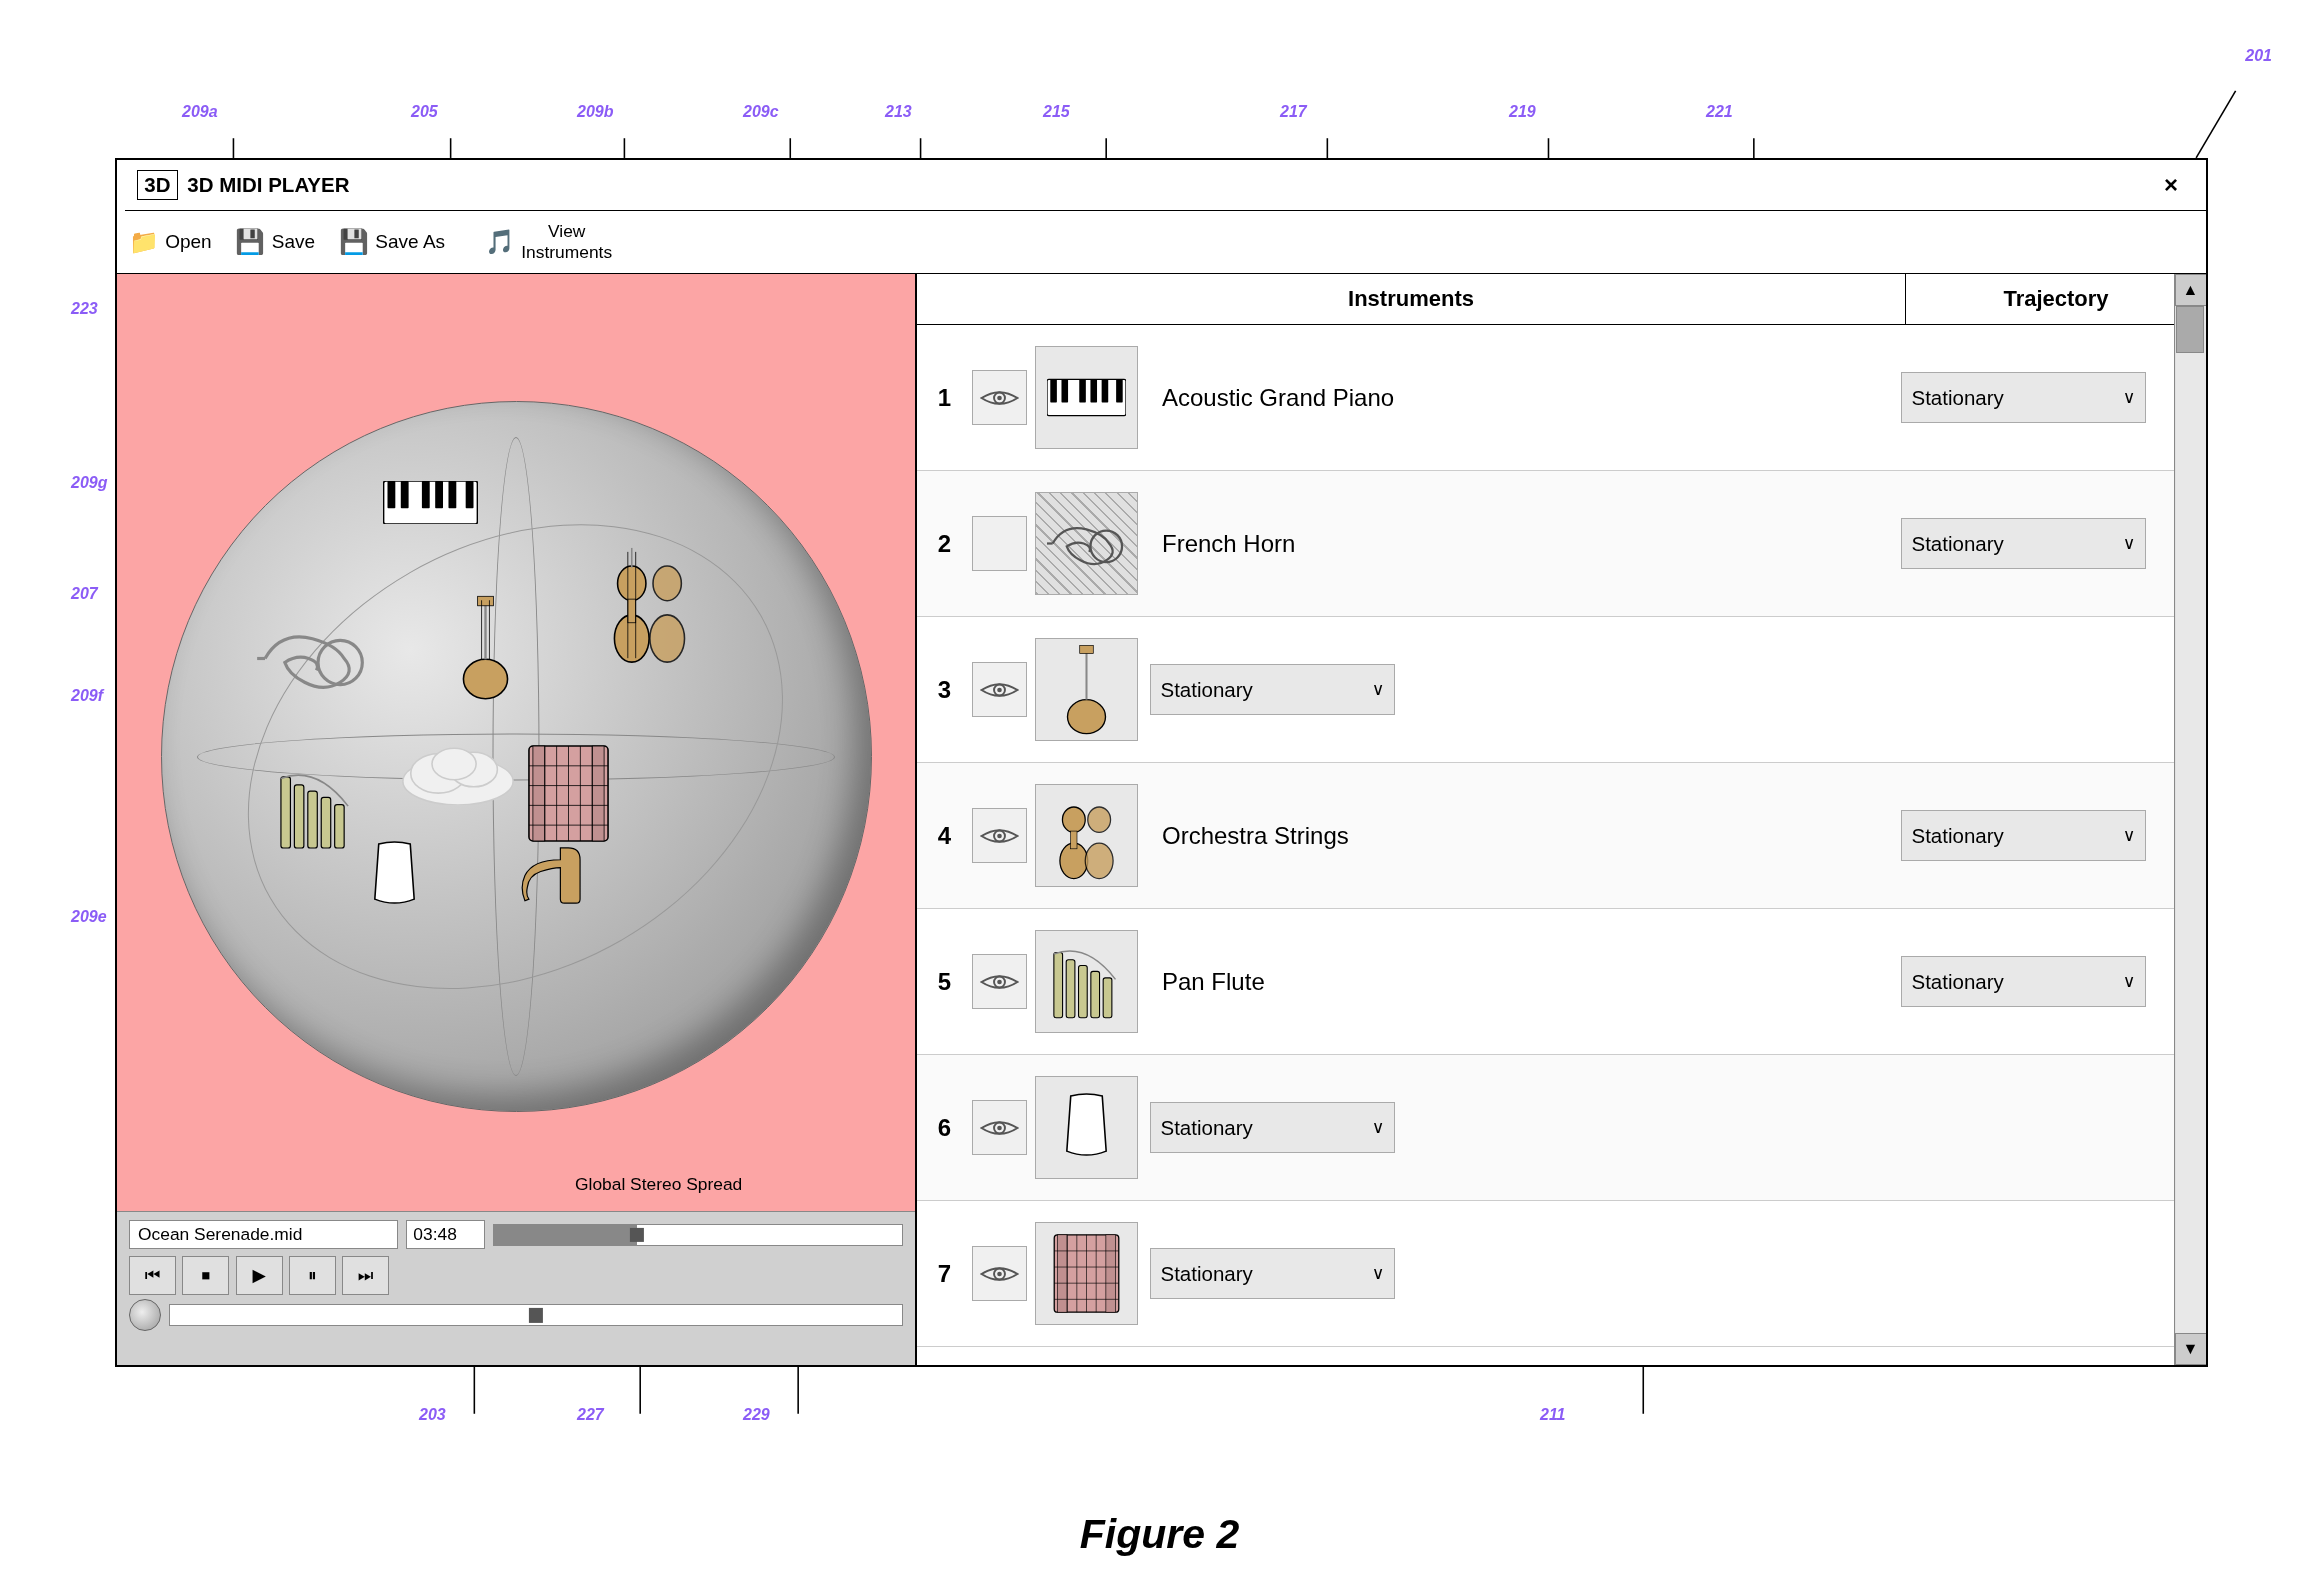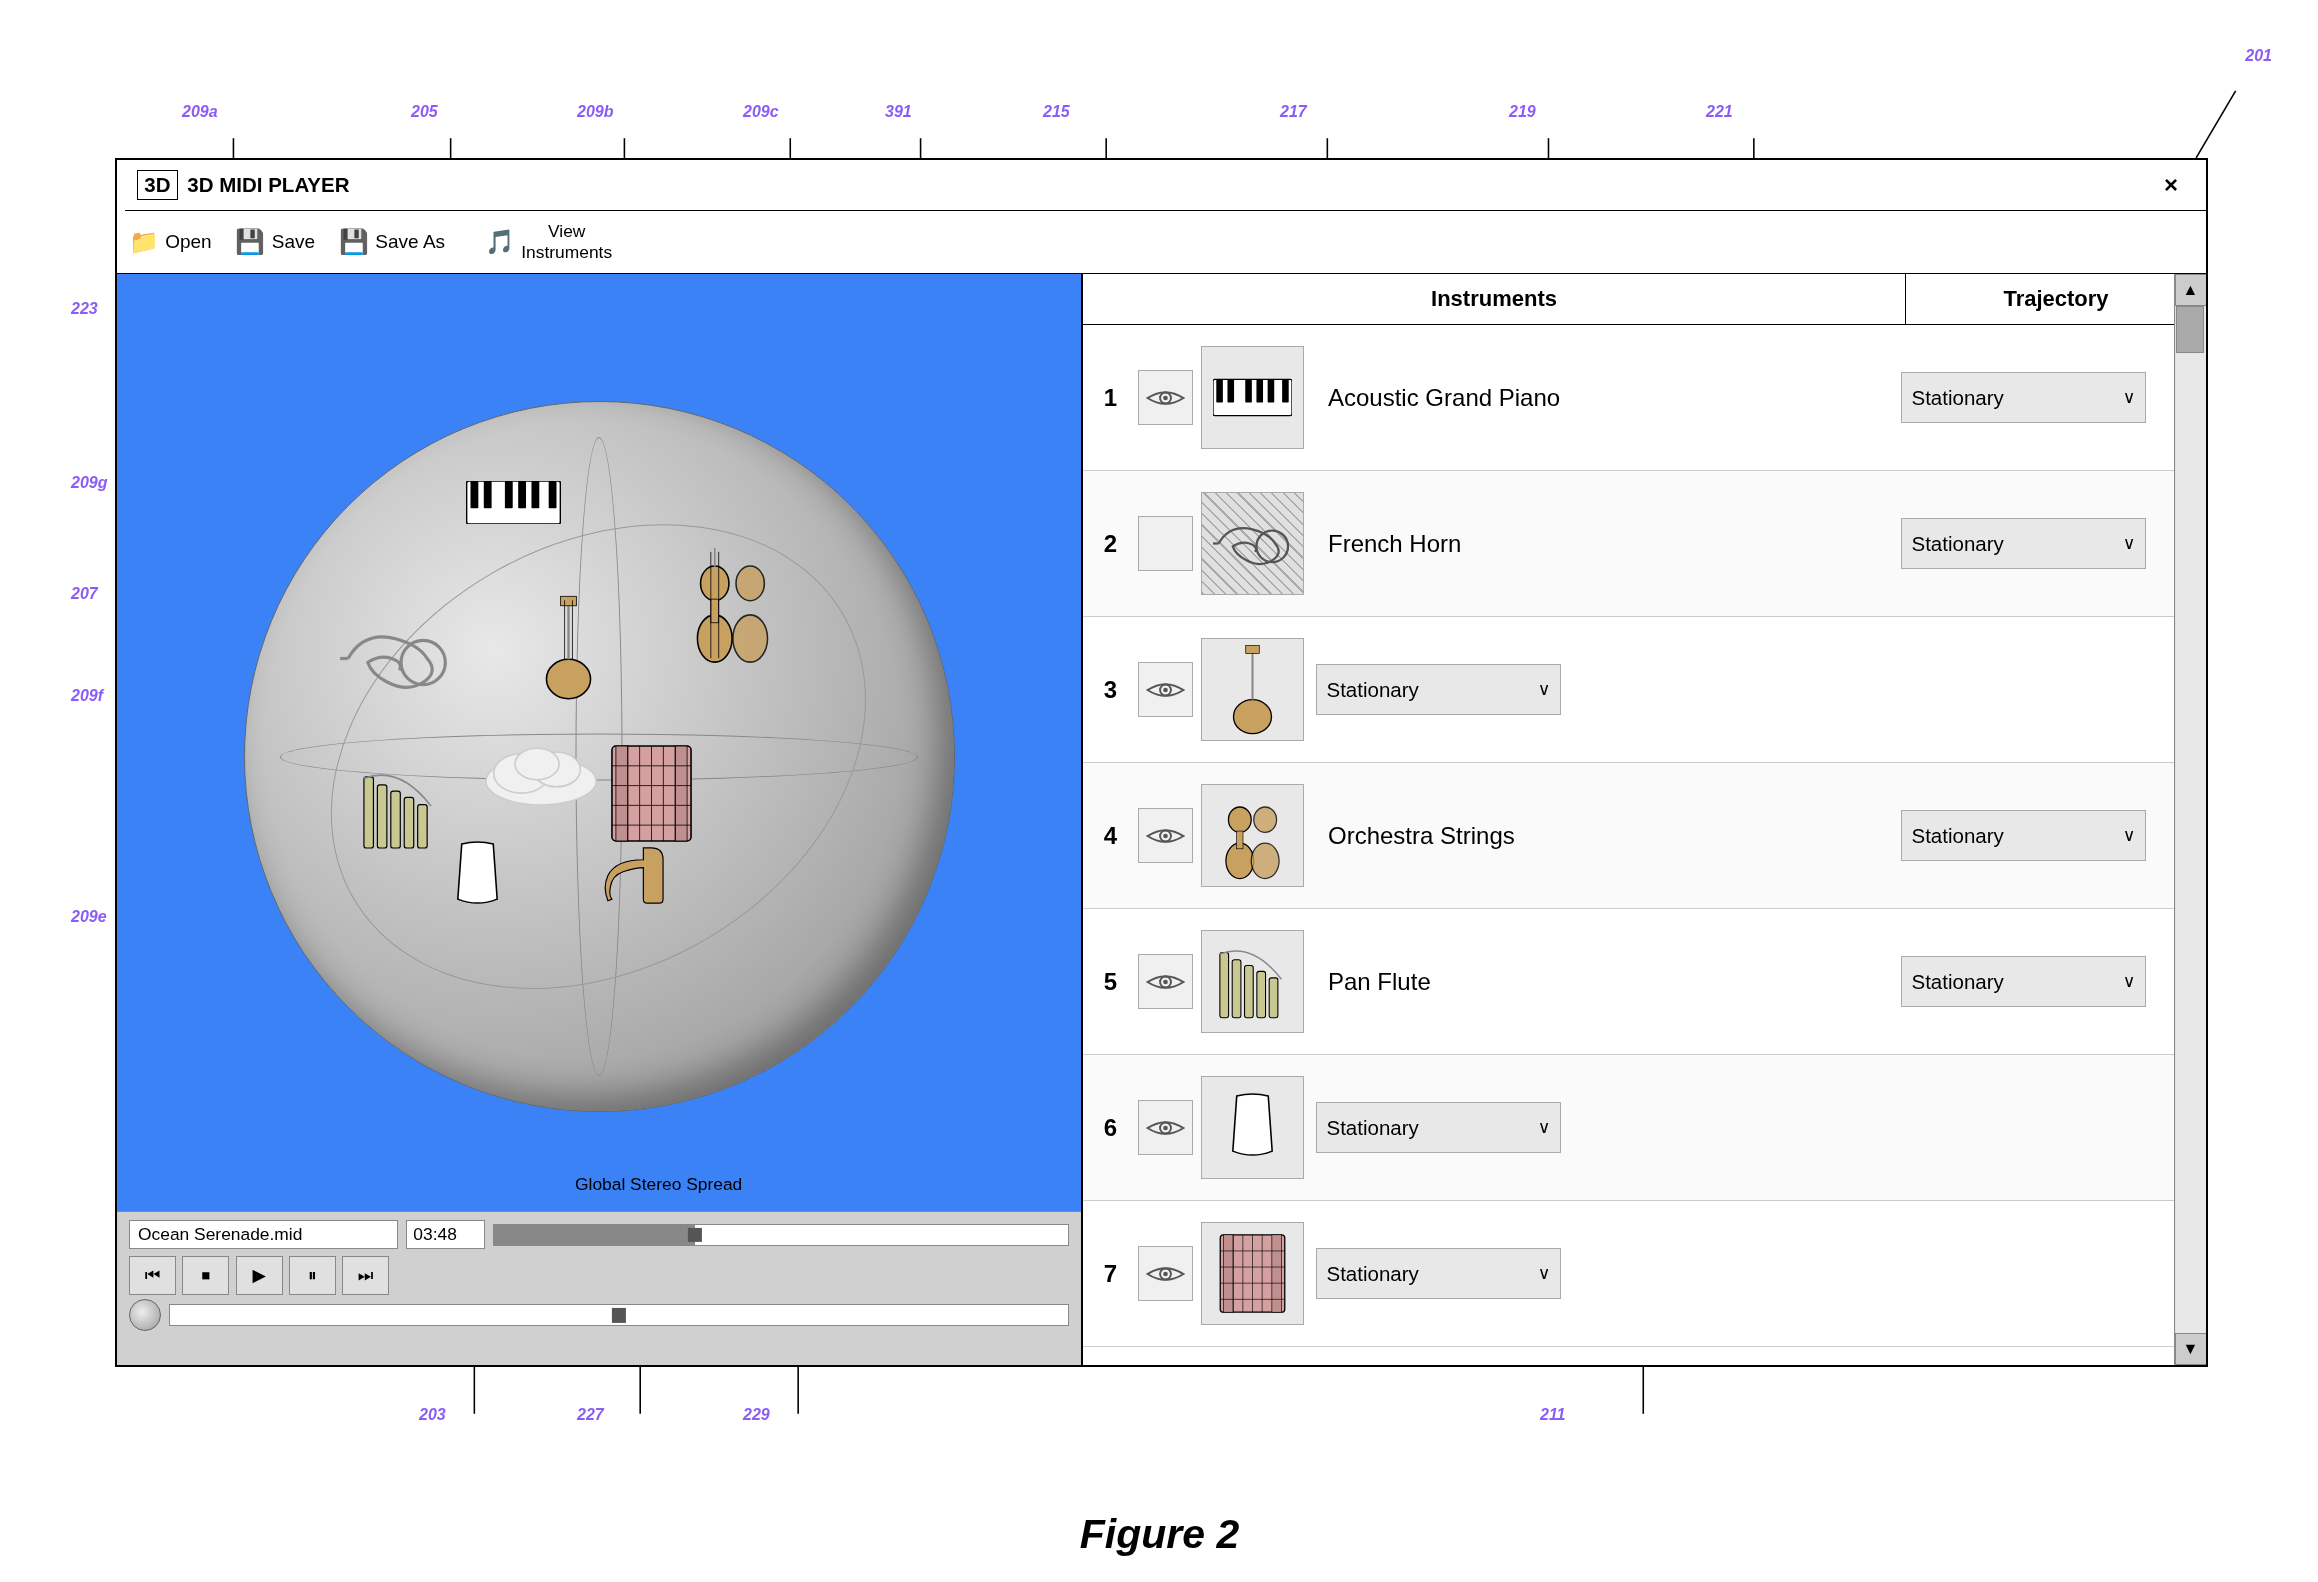--- a/index.html
+++ b/index.html
@@ -120,22 +120,22 @@
 
     
     .main-content {
       display: flex;
       flex: 1;
       overflow: hidden;
     }
 
     
     .left-panel {
-      width: 966px;
-      background: #3b82f6;
+      width: 800px;
+      background: #fca5a5;
       position: relative;
       flex-shrink: 0;
       border-right: 2.4px solid #000;
     }
 
     .sphere-area {
       position: absolute;
       top: 32px;
       left: 32px;
       right: 32px;
@@ -620,21 +620,21 @@
     <line x1="1210" y1="1650" x2="1100" y2="1590" stroke="#000" stroke-width="2"></line>
 
     <line x1="2080" y1="1790" x2="2080" y2="1730" stroke="#000" stroke-width="2"></line>
   </svg>
 
   <span class="ref-label ref-201">201</span>
   <span class="ref-label ref-209a">209a</span>
   <span class="ref-label ref-205">205</span>
   <span class="ref-label ref-209b">209b</span>
   <span class="ref-label ref-209c">209c</span>
-  <span class="ref-label ref-213">391</span>
+  <span class="ref-label ref-213">213</span>
   <span class="ref-label ref-215">215</span>
   <span class="ref-label ref-217">217</span>
   <span class="ref-label ref-219">219</span>
   <span class="ref-label ref-221">221</span>
   <span class="ref-label ref-223">223</span>
   <span class="ref-label ref-209g">209g</span>
   <span class="ref-label ref-207">207</span>
   <span class="ref-label ref-209f">209f</span>
   <span class="ref-label ref-209e">209e</span>
   <span class="ref-label ref-225">225</span>

